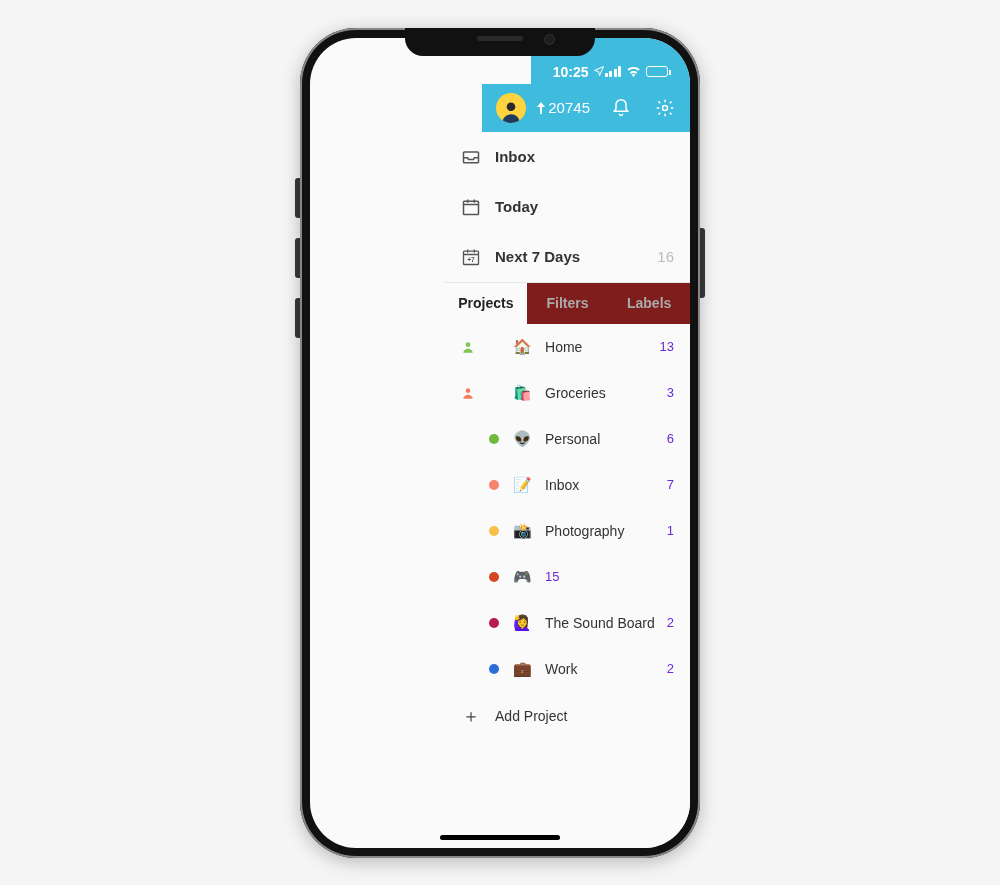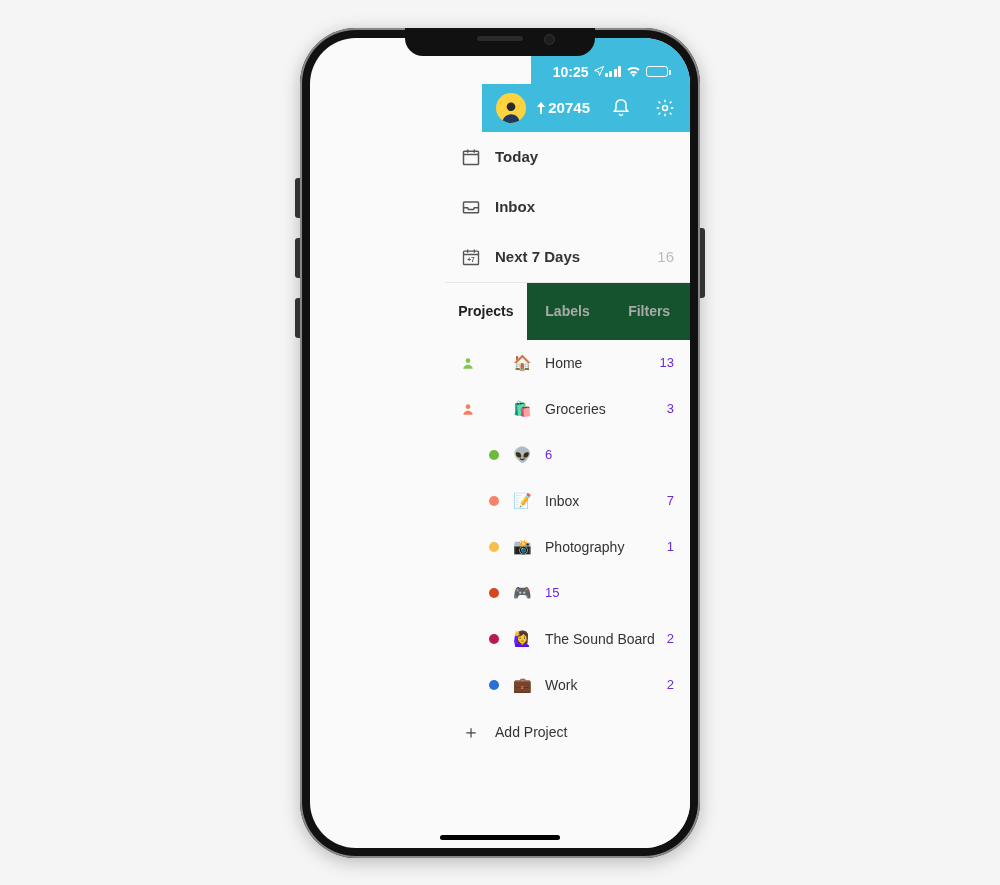--- a/index.html
+++ b/index.html
@@ -133,21 +133,21 @@
     color: #fff;
   }
   .avatar {
     width: 30px; height: 30px;
     border-radius: 50%;
     background: #ffd23f;
     display: flex; align-items: flex-end; justify-content: center;
     overflow: hidden;
   }
   .avatar svg { width: 26px; height: 26px; }
-  .karma { font-size: 15px; font-weight: 700; display:flex; align-items:center; gap:2px; }
+  .karma { font-size: 15px; font-weight: 400; display:flex; align-items:center; gap:2px; }
   .header-spacer { flex: 1; }
   .header-icon { width: 22px; height: 22px; display:flex; align-items:center; justify-content:center; }
   .header-icon + .header-icon { margin-left: 12px; }
 
   
   .content { flex:1; overflow-y:auto; background:#fafafa; }
 
   .nav-row {
     display: flex;
     align-items: center;
@@ -157,22 +157,22 @@
     font-size: 15px;
     font-weight: 600;
     color: #333;
   }
   .nav-row .nav-icon { width: 20px; height: 20px; color:#555; display:flex; align-items:center; justify-content:center; flex-shrink:0; }
   .nav-row .nav-label { flex:1; }
   .nav-row .count { font-size: 15px; font-weight: 400; color: #bbb; }
 
   .tab-bar {
     display: flex;
-    background: #14532d;
-    height: 58px;
+    background: #7f1d1d;
+    height: 42px;
     border-top: 1px solid #e6e6e6;
   }
   .tab {
     flex:1;
     display:flex; align-items:center; justify-content:center;
     font-size: 14px;
     font-weight: 600;
     color: #aaa;
   }
   .tab.active {
@@ -272,55 +272,55 @@
             <path d="M12 2v3M12 19v3M4.2 4.2l2.1 2.1M17.7 17.7l2.1 2.1M2 12h3M19 12h3M4.2 19.8l2.1-2.1M17.7 6.3l2.1-2.1"></path>
           </svg>
       </span>
     </div>
 
     <div class="content">
 
       <div class="nav-row">
         <span class="nav-icon">
           <svg viewBox="0 0 24 24" width="20" height="20" fill="none" stroke="#555" stroke-width="1.8">
-              <rect x="3" y="5" width="18" height="16" rx="1"></rect>
-              <path d="M3 9h18M8 3v4M16 3v4"></path>
-            </svg>
-        </span>
-        <span class="nav-label">Today</span>
+              <rect x="3" y="6" width="18" height="13" rx="1"></rect>
+              <path d="M3 13h5l1 2h6l1-2h5"></path>
+            </svg>
+        </span>
+        <span class="nav-label">Inbox</span>
         <span class="count"></span>
       </div>
 
       <div class="nav-row">
         <span class="nav-icon">
           <svg viewBox="0 0 24 24" width="20" height="20" fill="none" stroke="#555" stroke-width="1.8">
-              <rect x="3" y="6" width="18" height="13" rx="1"></rect>
-              <path d="M3 13h5l1 2h6l1-2h5"></path>
-            </svg>
-        </span>
-        <span class="nav-label">Inbox</span>
+              <rect x="3" y="5" width="18" height="16" rx="1"></rect>
+              <path d="M3 9h18M8 3v4M16 3v4"></path>
+            </svg>
+        </span>
+        <span class="nav-label">Today</span>
         <span class="count"></span>
       </div>
 
       <div class="nav-row">
         <span class="nav-icon">
           <svg viewBox="0 0 24 24" width="20" height="20" fill="none" stroke="#555" stroke-width="1.6">
               <rect x="3" y="5" width="18" height="16" rx="1"></rect>
               <path d="M3 9h18M8 3v4M16 3v4"></path>
               <text x="12" y="18" text-anchor="middle" font-size="8" fill="#555" stroke="none">+7</text>
             </svg>
         </span>
         <span class="nav-label">Next 7 Days</span>
         <span class="count">16</span>
       </div>
 
       <div class="tab-bar">
         <div class="tab active">Projects</div>
+        <div class="tab">Filters</div>
         <div class="tab">Labels</div>
-        <div class="tab">Filters</div>
       </div>
 
       <div class="project-list" id="project-list">
           <div class="project-row">
             <span class="proj-share">
               <svg viewBox="0 0 24 24" width="14" height="14" fill="#7fc54f">
                 <circle cx="12" cy="8" r="4"></circle>
                 <path d="M4 22c0-4 4-7 8-7s8 3 8 7z"></path>
               </svg>
             </span>
@@ -338,20 +338,21 @@
             </span>
             <span class="proj-dot" style="visibility: hidden;"></span>
             <span class="proj-emoji">🛍️</span>
             <span class="proj-name">Groceries</span>
             <span class="proj-count">3</span>
           </div>
           <div class="project-row">
             <span class="proj-share empty"></span>
             <span class="proj-dot" style="background: rgb(111, 186, 60);"></span>
             <span class="proj-emoji">👽</span>
+            <span class="proj-name">Personal</span>
             <span class="proj-count">6</span>
           </div>
           <div class="project-row">
             <span class="proj-share empty"></span>
             <span class="proj-dot" style="background: rgb(246, 131, 107);"></span>
             <span class="proj-emoji">📝</span>
             <span class="proj-name">Inbox</span>
             <span class="proj-count">7</span>
           </div>
           <div class="project-row">

